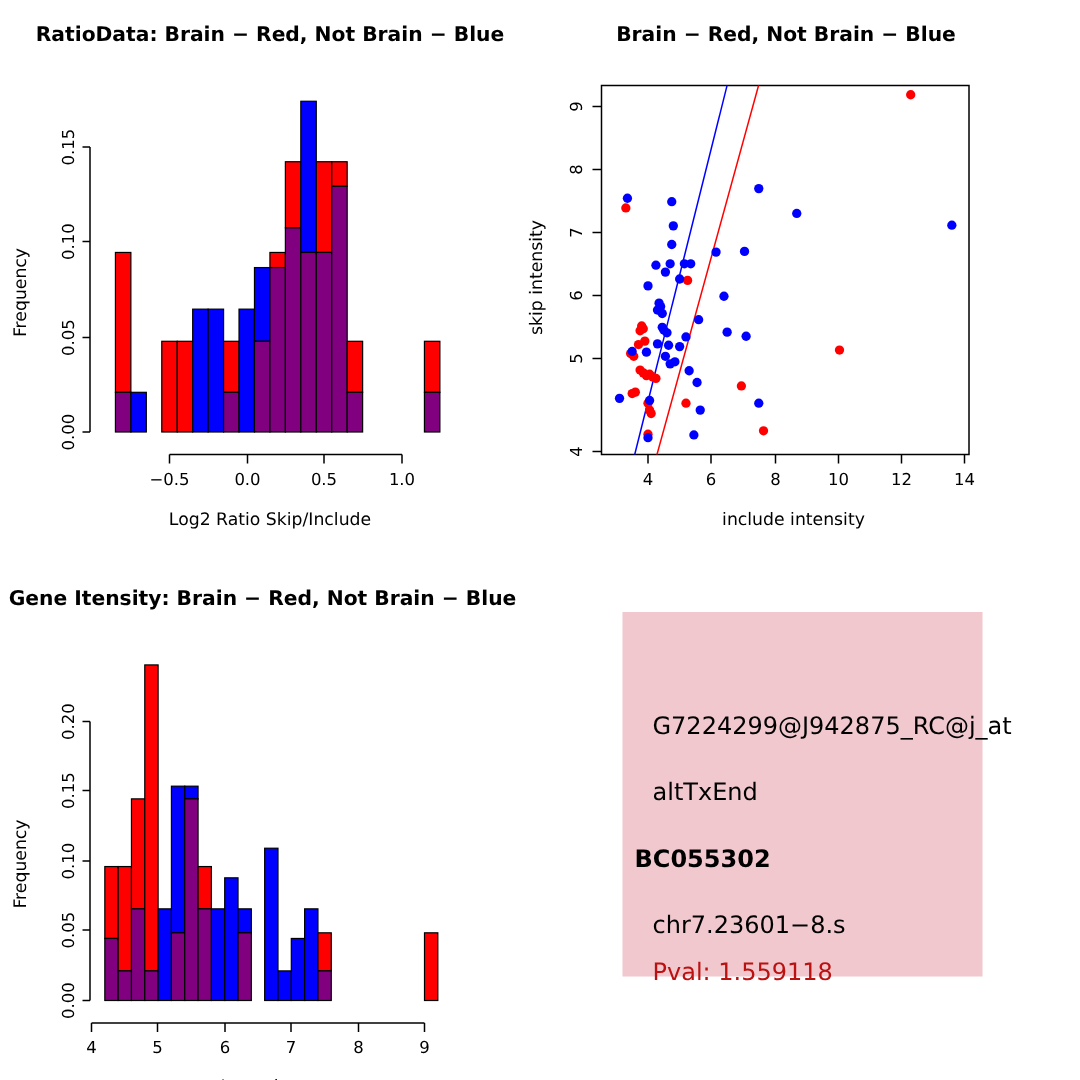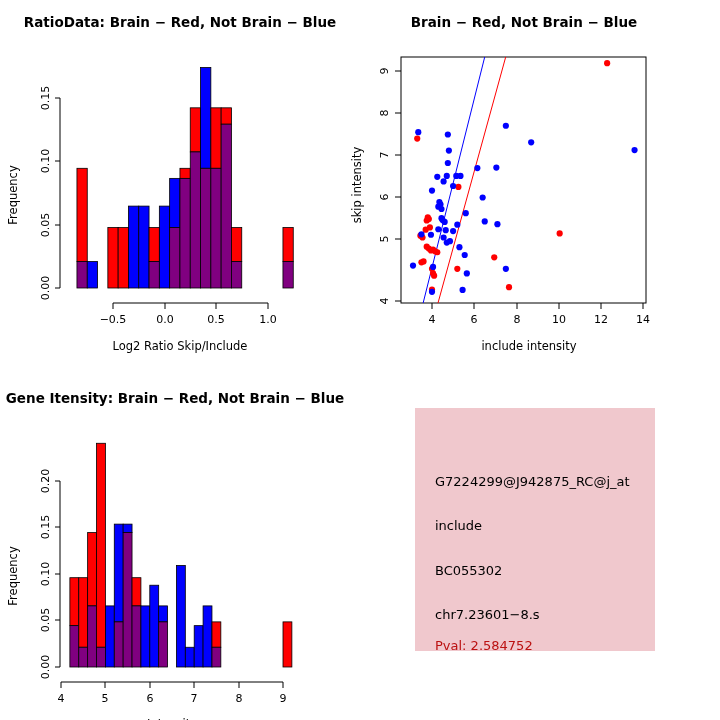--- a/index.html
+++ b/index.html
@@ -7,21 +7,21 @@
        font-family:"DejaVu Sans","Liberation Sans",sans-serif;}
   .page{position:relative;width:696px;height:720px;}
   .panel{position:absolute;}
   svg{display:block;}
   text{font-family:"DejaVu Sans","Liberation Sans",sans-serif;fill:#000;}
   .title{font-size:13.5px;font-weight:bold;}
   .axlab{font-size:11.5px;}
   .tick{font-size:11px;}
   .infobox{position:absolute;left:415px;top:408px;width:240px;height:243px;
            background:#f0c8cd;}
-  .infotxt{position:absolute;font-size:13px;color:#000;white-space:nowrap;}
+  .infotxt{position:absolute;font-size:16px;color:#000;white-space:nowrap;}
   .pval{color:#bb1111;}
 </style>
 </head>
 <body>
 
 <div class="page">
 
   <div class="panel" style="left:0;top:0;width:360px;height:360px;">
     <svg width="360" height="360" viewBox="0 0 360 360">
       <text class="title" x="180" y="27" text-anchor="middle">RatioData: Brain − Red, Not Brain − Blue</text>
@@ -244,19 +244,19 @@
         <text class="tick" x="194" y="326" text-anchor="middle">7</text>
         <text class="tick" x="239" y="326" text-anchor="middle">8</text>
         <text class="tick" x="283" y="326" text-anchor="middle">9</text>
         <text class="axlab" x="172" y="352" text-anchor="middle">Intensity</text>
       </g>
     </svg>
   </div>
 
   <div class="infobox">
     <div class="infotxt" style="left:20px;top:66px;">G7224299@J942875_RC@j_at</div>
-    <div class="infotxt" style="left:20px;top:110px;">include</div>
-    <div class="infotxt" style="left:20px;top:155px;">BC055302</div>
+    <div class="infotxt" style="left:20px;top:110px;">altTxEnd</div>
+    <div class="infotxt" style="left:8px;top:155px;font-weight:bold;">BC055302</div>
     <div class="infotxt" style="left:20px;top:199px;">chr7.23601−8.s</div>
-    <div class="infotxt pval" style="left:20px;top:230px;">Pval: 2.584752</div>
+    <div class="infotxt pval" style="left:20px;top:230px;">Pval: 1.559118</div>
   </div>
 
 </div>
 
 </body></html>

